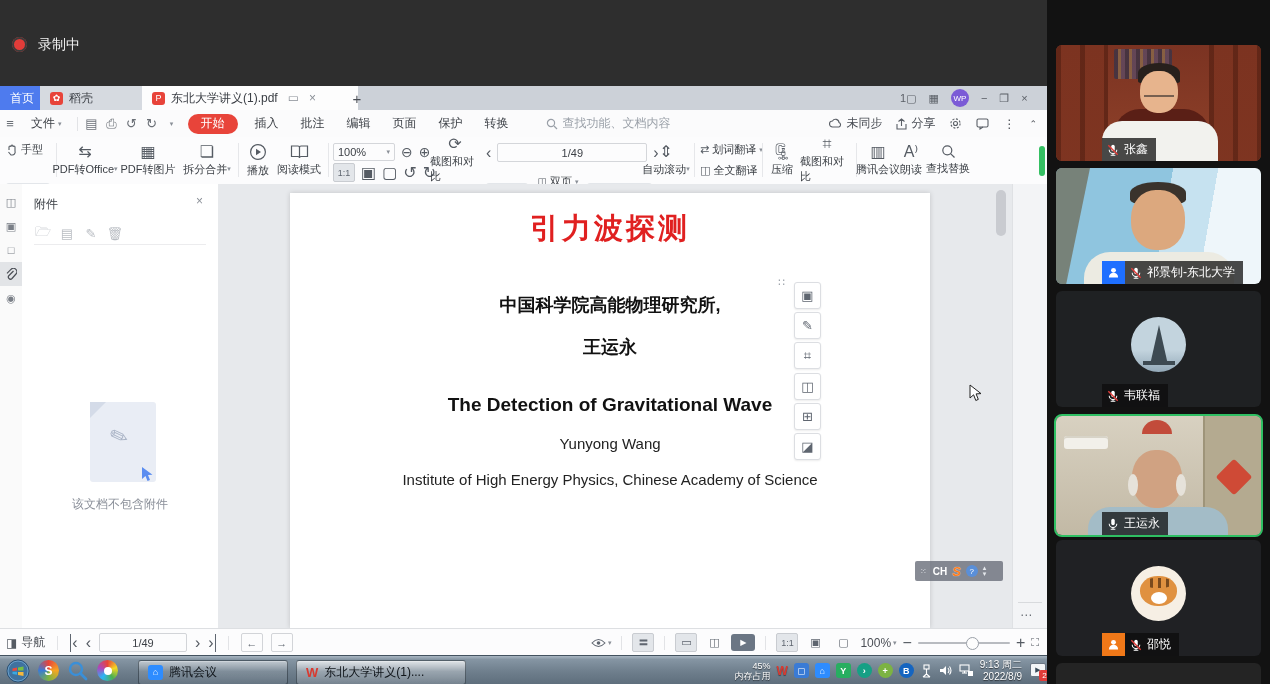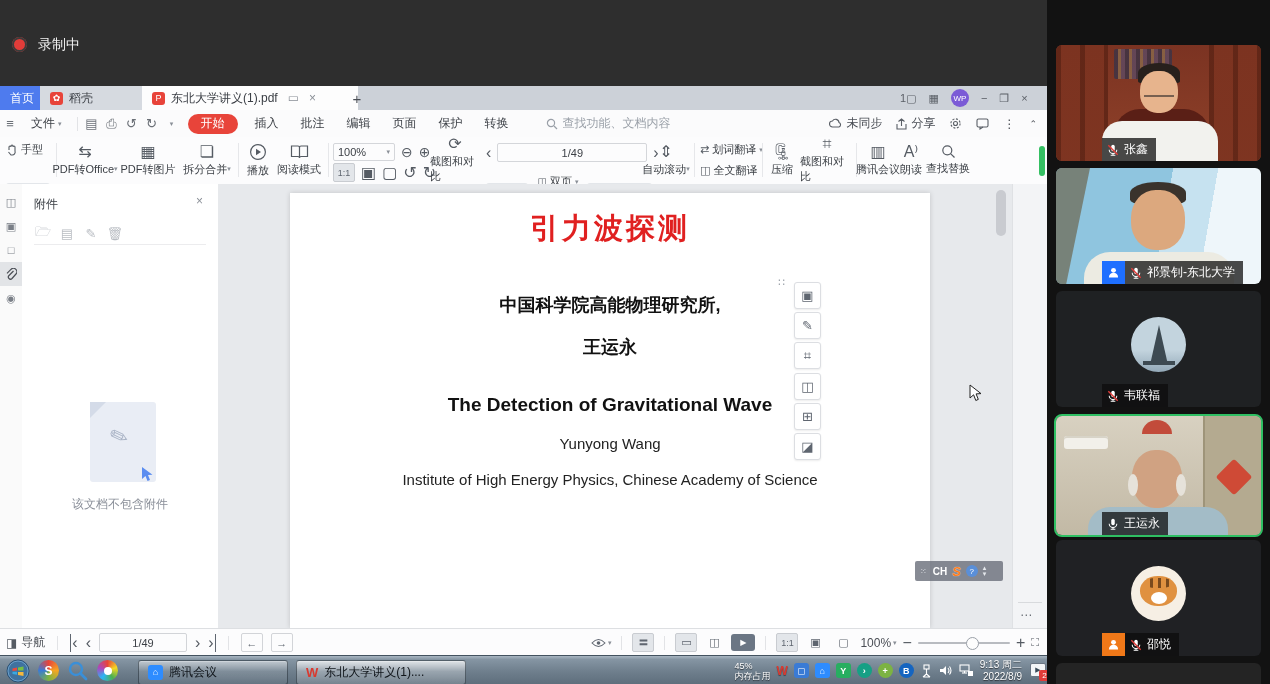--- a/index.html
+++ b/index.html
@@ -105,21 +105,21 @@
 
   
   #taskbar{left:0;top:655px;width:1047px;height:29px;
     background:linear-gradient(#a9b6c2 0%,#8595a3 12%,#6e7e8c 55%,#5d6d7b 100%);
     border-top:1px solid #43525f;}
   .tbtn{height:23px;margin-top:3px;border-radius:3px;border:1px solid rgba(30,40,50,.55);
     background:linear-gradient(rgba(255,255,255,.5),rgba(255,255,255,.12) 45%,rgba(255,255,255,.05));
     display:flex;align-items:center;gap:6px;padding:0 9px;font-size:12px;color:#10151a;
     box-shadow:0 1px 0 rgba(255,255,255,.25) inset;}
   .trayic{width:15px;height:15px;display:flex;align-items:center;justify-content:center;border-radius:3px;color:#fff;font-size:9px;font-weight:bold;}
-  .traytxt{color:#fff;font-size:9px;line-height:10px;text-align:left;text-shadow:0 1px 1px rgba(0,0,0,.6);}
+  .traytxt{color:#fff;font-size:9px;line-height:10px;text-align:right;text-shadow:0 1px 1px rgba(0,0,0,.6);}
   #clock{color:#fff;font-size:10px;line-height:12px;text-align:right;text-shadow:0 1px 1px rgba(0,0,0,.6);}
 
   
   #meetpanel{left:1047px;top:0;width:223px;height:684px;background:#121212;}
   .vtile{position:absolute;left:9px;width:205px;height:116px;background:#242424;border-radius:6px;overflow:hidden;}
   .namebar{position:absolute;left:0;bottom:0;display:flex;align-items:stretch;padding-left:46px;}
   .nlabel{background:rgba(12,12,12,.74);color:#fff;font-size:12px;display:flex;align-items:center;gap:4px;padding:0 8px 0 4px;height:23px;}
   .pbadge{width:23px;height:23px;display:flex;align-items:center;justify-content:center;}
   .avcirc{position:absolute;left:75px;top:26px;width:55px;height:55px;border-radius:50%;overflow:hidden;}
 

